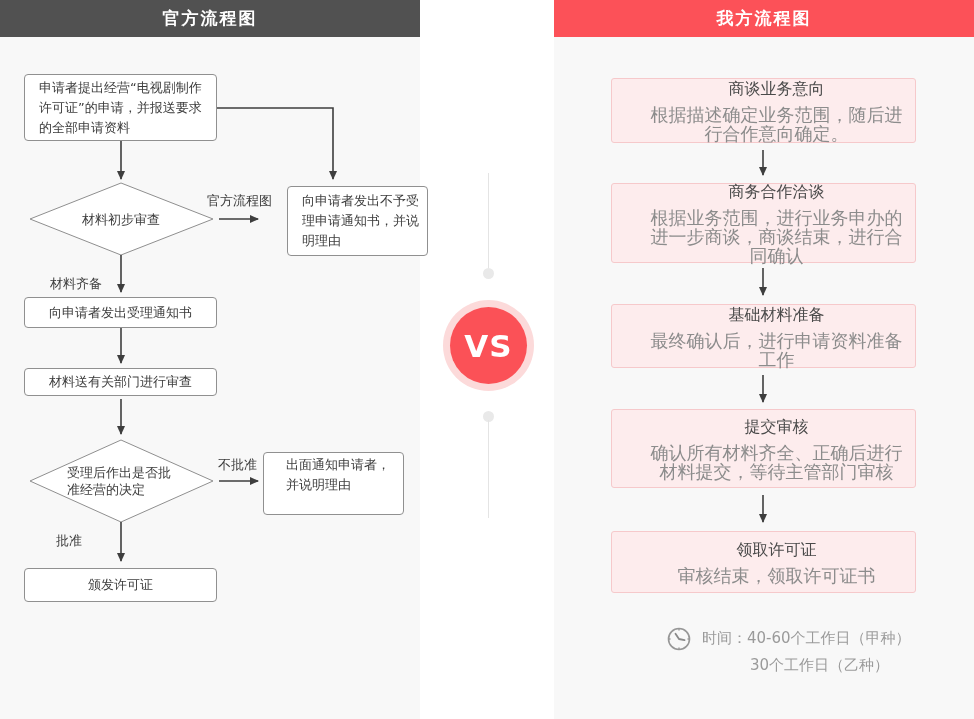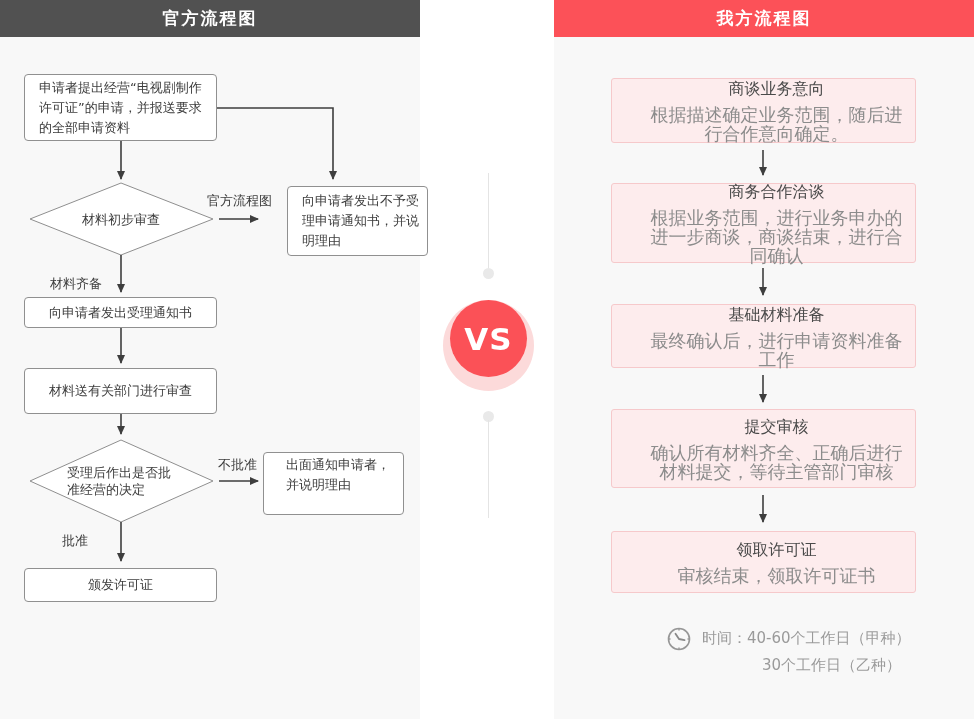--- a/index.html
+++ b/index.html
@@ -24,46 +24,46 @@
   .flow-box {
     position: absolute; z-index: 2;
     background:#ffffff; border: 1px solid #909090; border-radius: 4px;
     color:#3d3d3d; font-size: 13px; line-height: 20px;
     display: flex; align-items: center;
   }
   .flow-box.centered { justify-content: center; text-align: center; }
   .box-apply        { left: 24px;  top: 74px;  width: 193px; height: 67px; padding: 6px 10px 6px 14px; }
   .box-reject       { left: 263px; top: 186px; width: 141px; height: 70px; padding: 6px 8px 6px 14px; margin-left: 24px; }
   .box-accept       { left: 24px;  top: 297px; width: 193px; height: 31px; }
-  .box-dept         { left: 24px;  top: 368px; width: 193px; height: 46px; }
+  .box-dept         { left: 24px;  top: 368px; width: 193px; height: 28px; }
   .box-notify       { left: 263px; top: 452px; width: 141px; height: 63px; padding: 6px 6px 24px 22px; }
   .box-issue        { left: 24px;  top: 568px; width: 193px; height: 34px; }
   .diamond-text {
     position: absolute; z-index: 2; color:#3d3d3d; font-size: 13px; line-height: 17px;
   }
   .dtext-1 { left: 51px; top: 211px; width: 140px; text-align: center; }
   .dtext-2 { left: 67px; top: 464px; width: 112px; text-align: left; }
   .edge-label { position: absolute; z-index: 2; color:#3d3d3d; font-size: 13px; white-space: nowrap; }
   .lbl-incomplete { left: 207px; top: 192px; }
   .lbl-complete   { left: 50px;  top: 263px; margin-top: 12px; }
   .lbl-notapproved{ left: 218px; top: 456px; }
-  .lbl-approved   { left: 62px;  top: 532px; }
+  .lbl-approved   { left: 56px;  top: 532px; }
 
   
   .divider { position: absolute; left: 420px; top: 0; width: 134px; height: 719px; background:#ffffff; }
   .v-line { position: absolute; left: 68px; width: 1px; background:#e4e4e4; }
   .v-line.top    { top: 173px; height: 98px; }
   .v-line.bottom { top: 420px; height: 98px; }
   .v-dot { position: absolute; left: 63px; width: 11px; height: 11px; border-radius: 50%; background:#e9e9e9; }
   .v-dot.top    { top: 268px; }
   .v-dot.bottom { top: 411px; }
   .vs-ring {
     position: absolute; left: 23px; top: 300px; width: 91px; height: 91px;
     border-radius: 50%; background:#fcdada;
-    display: flex; justify-content: center;
+    display: flex; align-items: center; justify-content: center;
   }
   .vs-circle {
     width: 77px; height: 77px; border-radius: 50%; background:#fb5157;
     display: flex; align-items: center; justify-content: center;
     color:#ffffff; font-size: 31px; font-weight: 600; letter-spacing: 1px;
   }
 
   
   .flow-card {
     position: absolute; left: 57px; width: 305px; z-index: 2;
@@ -75,21 +75,21 @@
   .flow-card .card-title { color:#4a4a4a; font-size: 16px; line-height: 22px; }
   .flow-card .card-desc  { color:#8c8c8c; font-size: 18px; line-height: 19px; margin-top: 5px; padding: 0 12px; }
   .card-1 { top: 78px;  height: 65px; }
   .card-2 { top: 183px; height: 80px; }
   .card-3 { top: 304px; height: 64px; }
   .card-4 { top: 409px; height: 79px; }
   .card-5 { top: 531px; height: 62px; align-items: center; }
 
   .time-note { position: absolute; color:#9a9a9a; font-size: 15px; z-index: 2; white-space: nowrap; }
   .time-line1 { left: 148px; top: 629px; }
-  .time-line2 { left: 208px; top: 656px; }
+  .time-line2 { left: 196px; top: 656px; }
   .clock-wrap { position: absolute; left: 112px; top: 626px; width: 26px; height: 26px; z-index: 2; }
 </style>
 </head>
 <body>
 
 <div class="page">
 
   <section class="panel left">
     <header class="panel-header">官方流程图</header>
 

